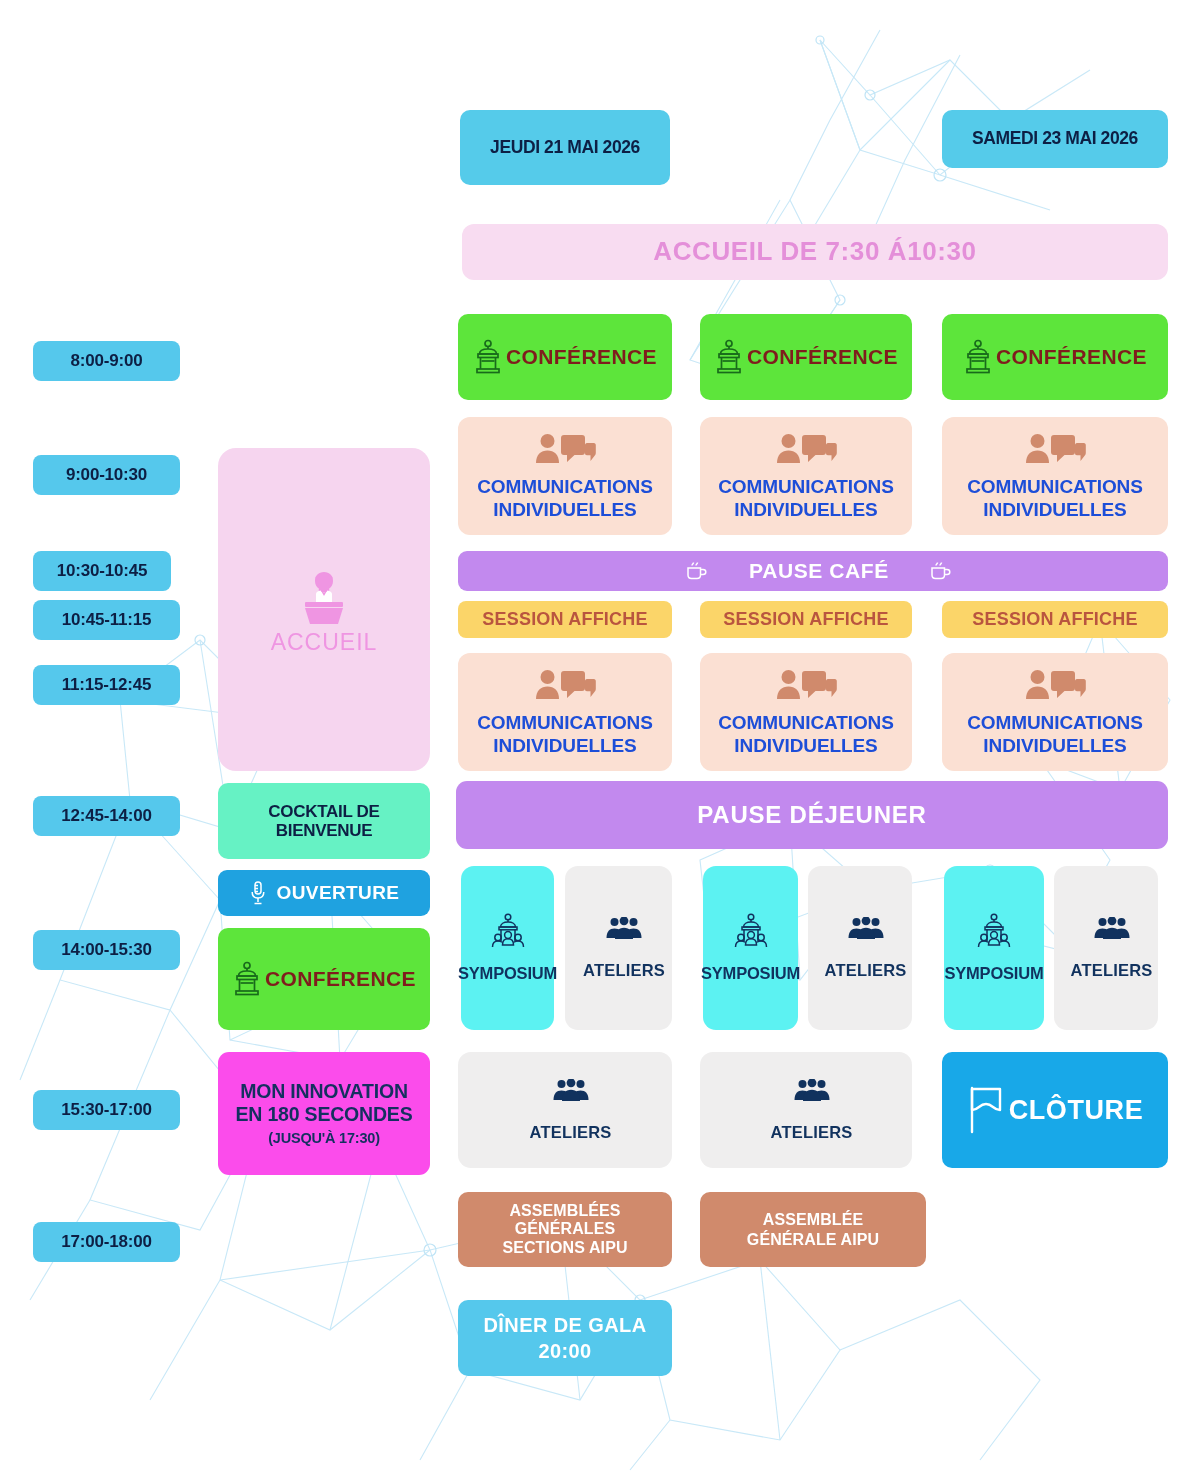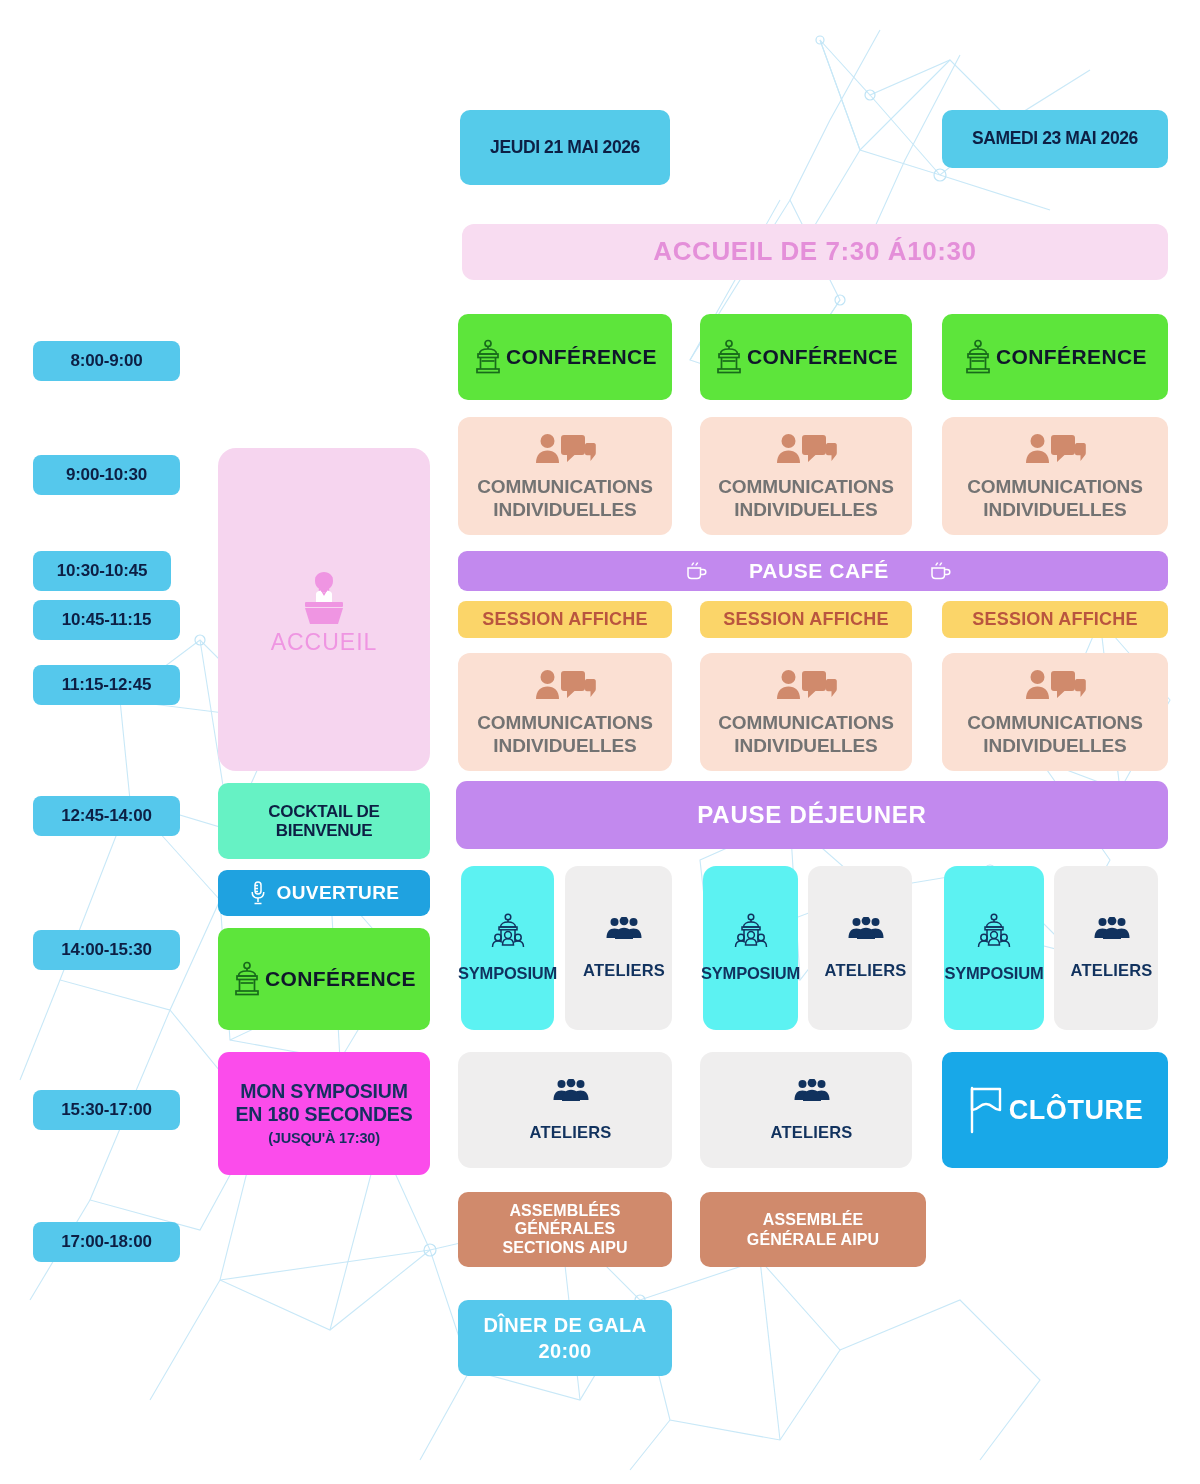--- a/index.html
+++ b/index.html
@@ -74,29 +74,29 @@
     flex-direction: column;
     gap: 4px;
   }
   .b-accueil-col .lbl {
     font-weight: 400;
     font-size: 23px;
     letter-spacing: 1px;
   }
   .b-conf {
     background: #5de53b;
-    color: #0f172a;
+    color: #7f1d1d;
     font-weight: 700;
     font-size: 21px;
     letter-spacing: 0.4px;
     gap: 3px;
   }
   .b-comm {
     background: #fbe0d3;
-    color: #737373;
+    color: #1d4ed8;
     font-weight: 700;
     font-size: 19px;
     letter-spacing: -0.1px;
     flex-direction: column;
     gap: 2px;
     border-radius: 12px;
   }
   .b-pause-cafe {
     background: #c289ee;
     color: #ffffff;
@@ -583,21 +583,21 @@
           <circle cx="29.5" cy="5" r="4"></circle>
         <path d="M2.5 21 C2.5 14.5 5.5 11.5 10.5 11.5 C15.5 11.5 18.5 14.5 18.5 21 Z"></path>
         <path d="M21.5 21 C21.5 14.5 24.5 11.5 29.5 11.5 C34.5 11.5 37.5 14.5 37.5 21 Z"></path>
         <path d="M11 22 C11 14.5 14.5 10.8 20 10.8 C25.5 10.8 29 14.5 29 22 Z"></path>
       </svg>
     </span>
     <span>ATELIERS</span>
   </div>
 
   <div class="cell b-innov" style="left:218px; top:1052px; width:212px; height:123px;">
-    <span>MON SYMPOSIUM</span>
+    <span>MON INNOVATION</span>
     <span>EN 180 SECONDES</span>
     <span class="sub">(JUSQU'À 17:30)</span>
   </div>
   <div class="cell b-ateliers" style="left:458px; top:1052px; width:214px; height:116px;">
     <span class="icon">
       <svg width="40" height="26" viewBox="0 0 40 26" fill="#11325e">
         <circle cx="10.5" cy="5" r="4"></circle>
           <circle cx="20" cy="3.8" r="4.4"></circle>
           <circle cx="29.5" cy="5" r="4"></circle>
         <path d="M2.5 21 C2.5 14.5 5.5 11.5 10.5 11.5 C15.5 11.5 18.5 14.5 18.5 21 Z"></path>

